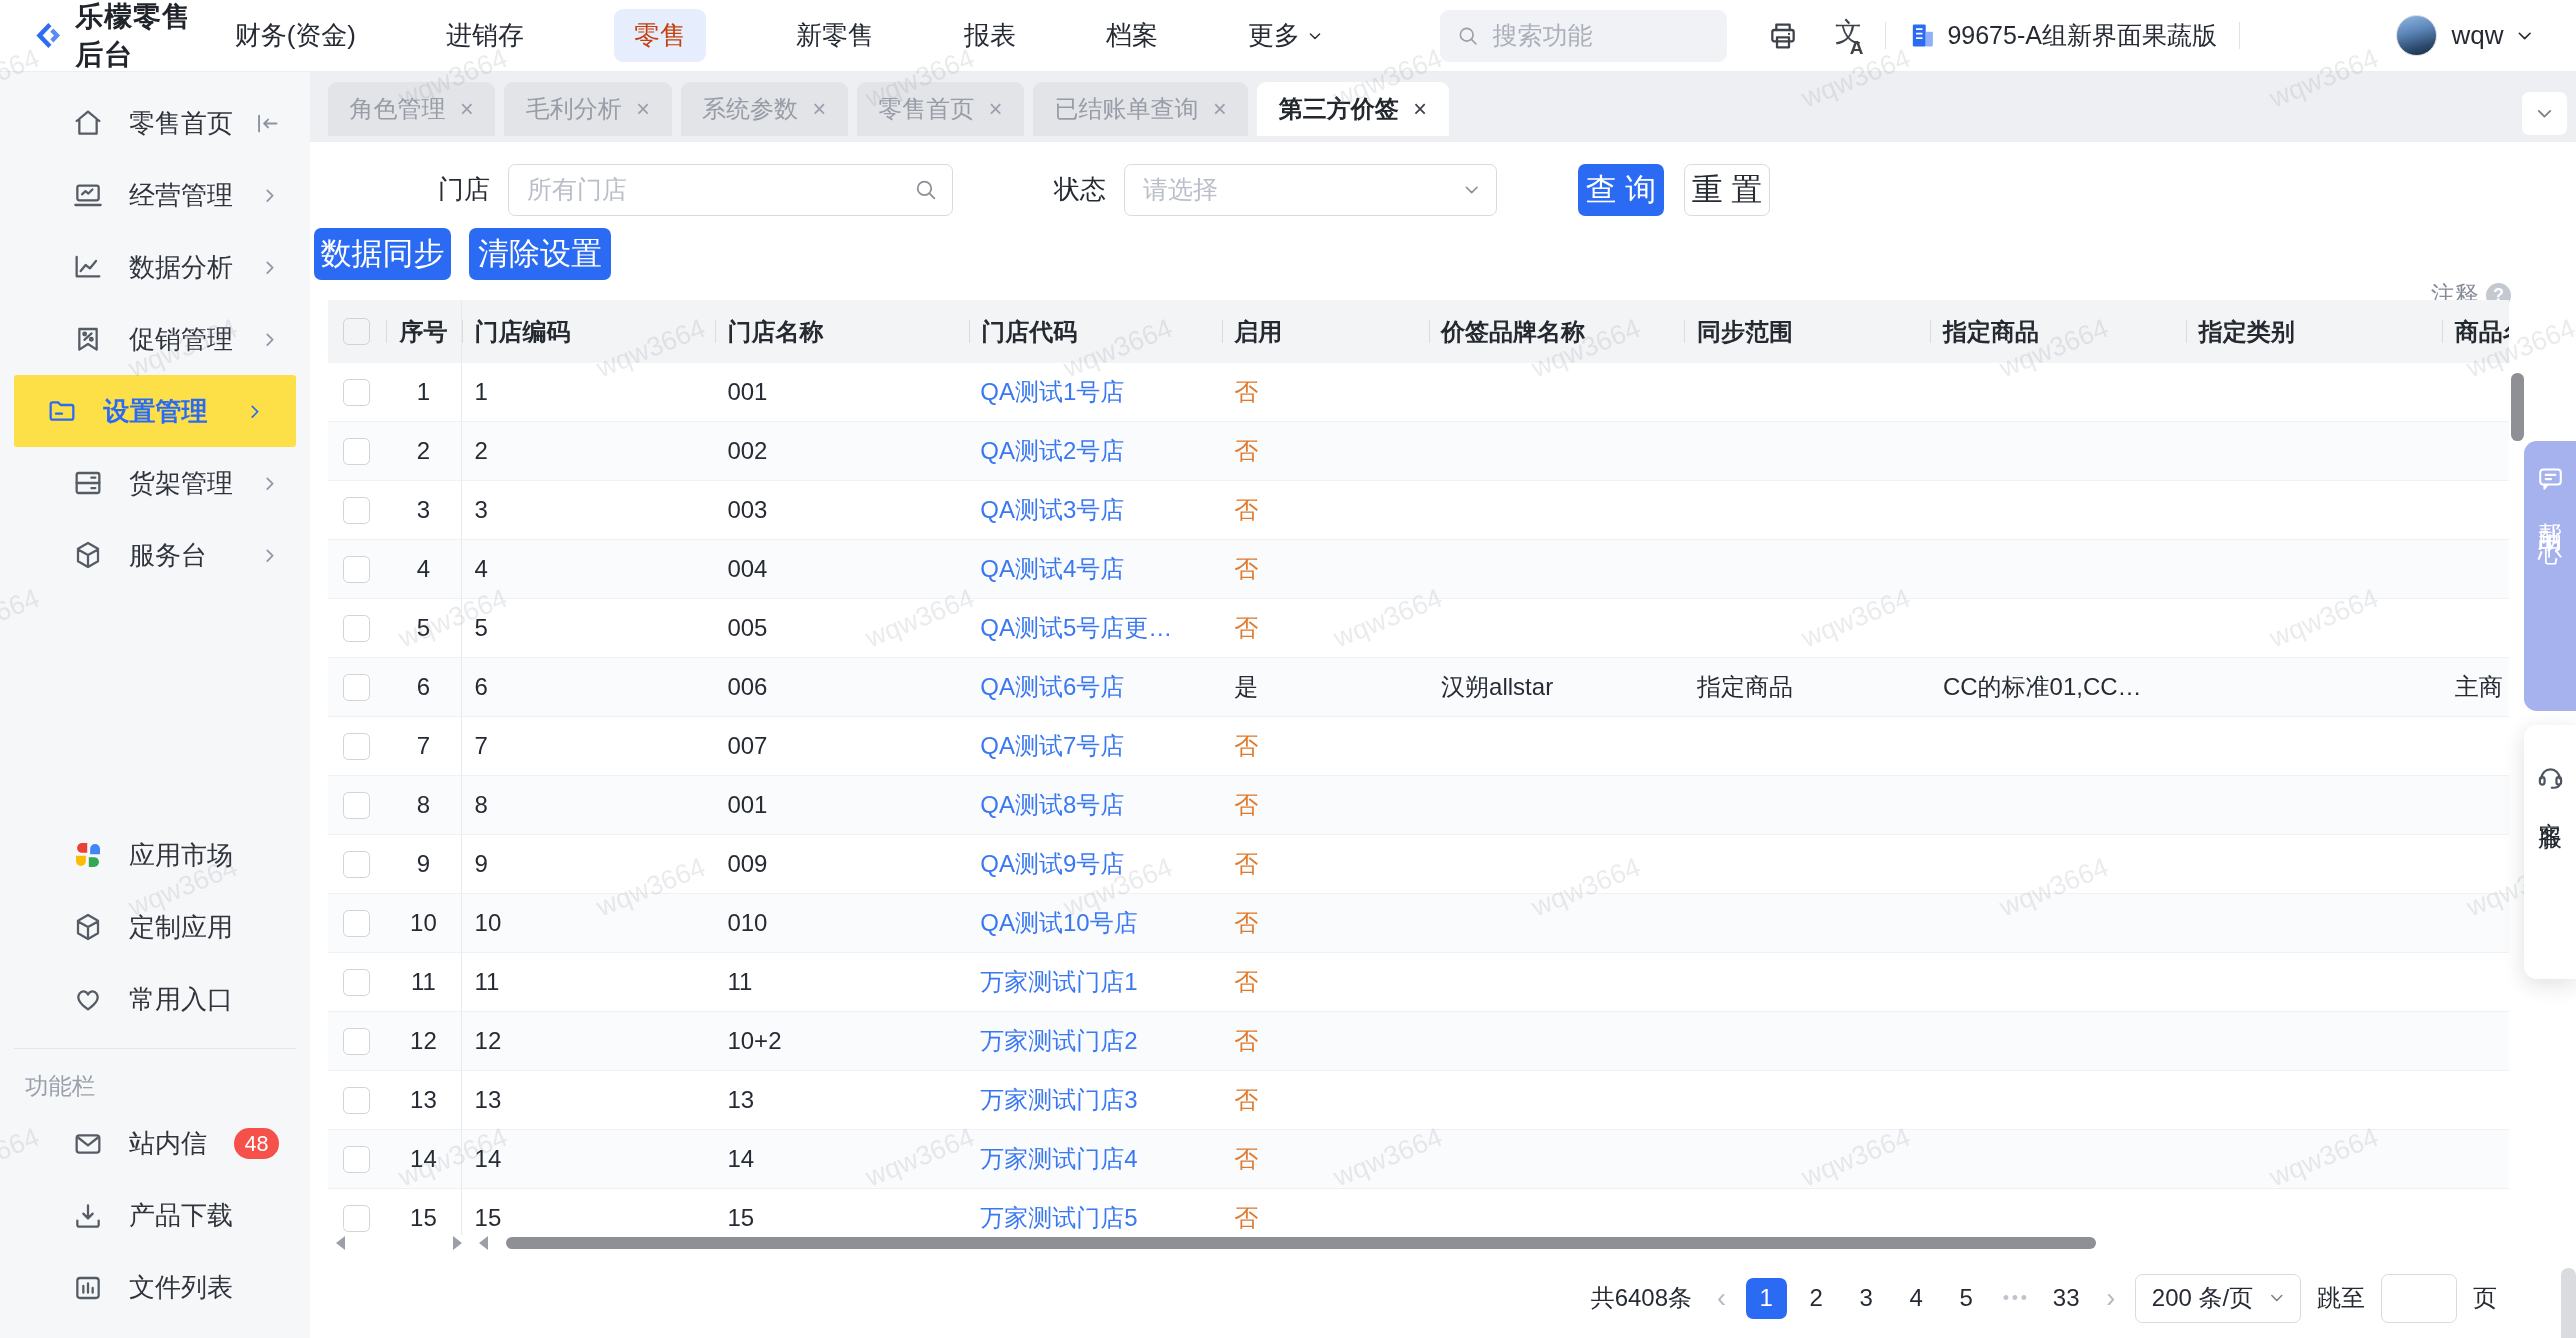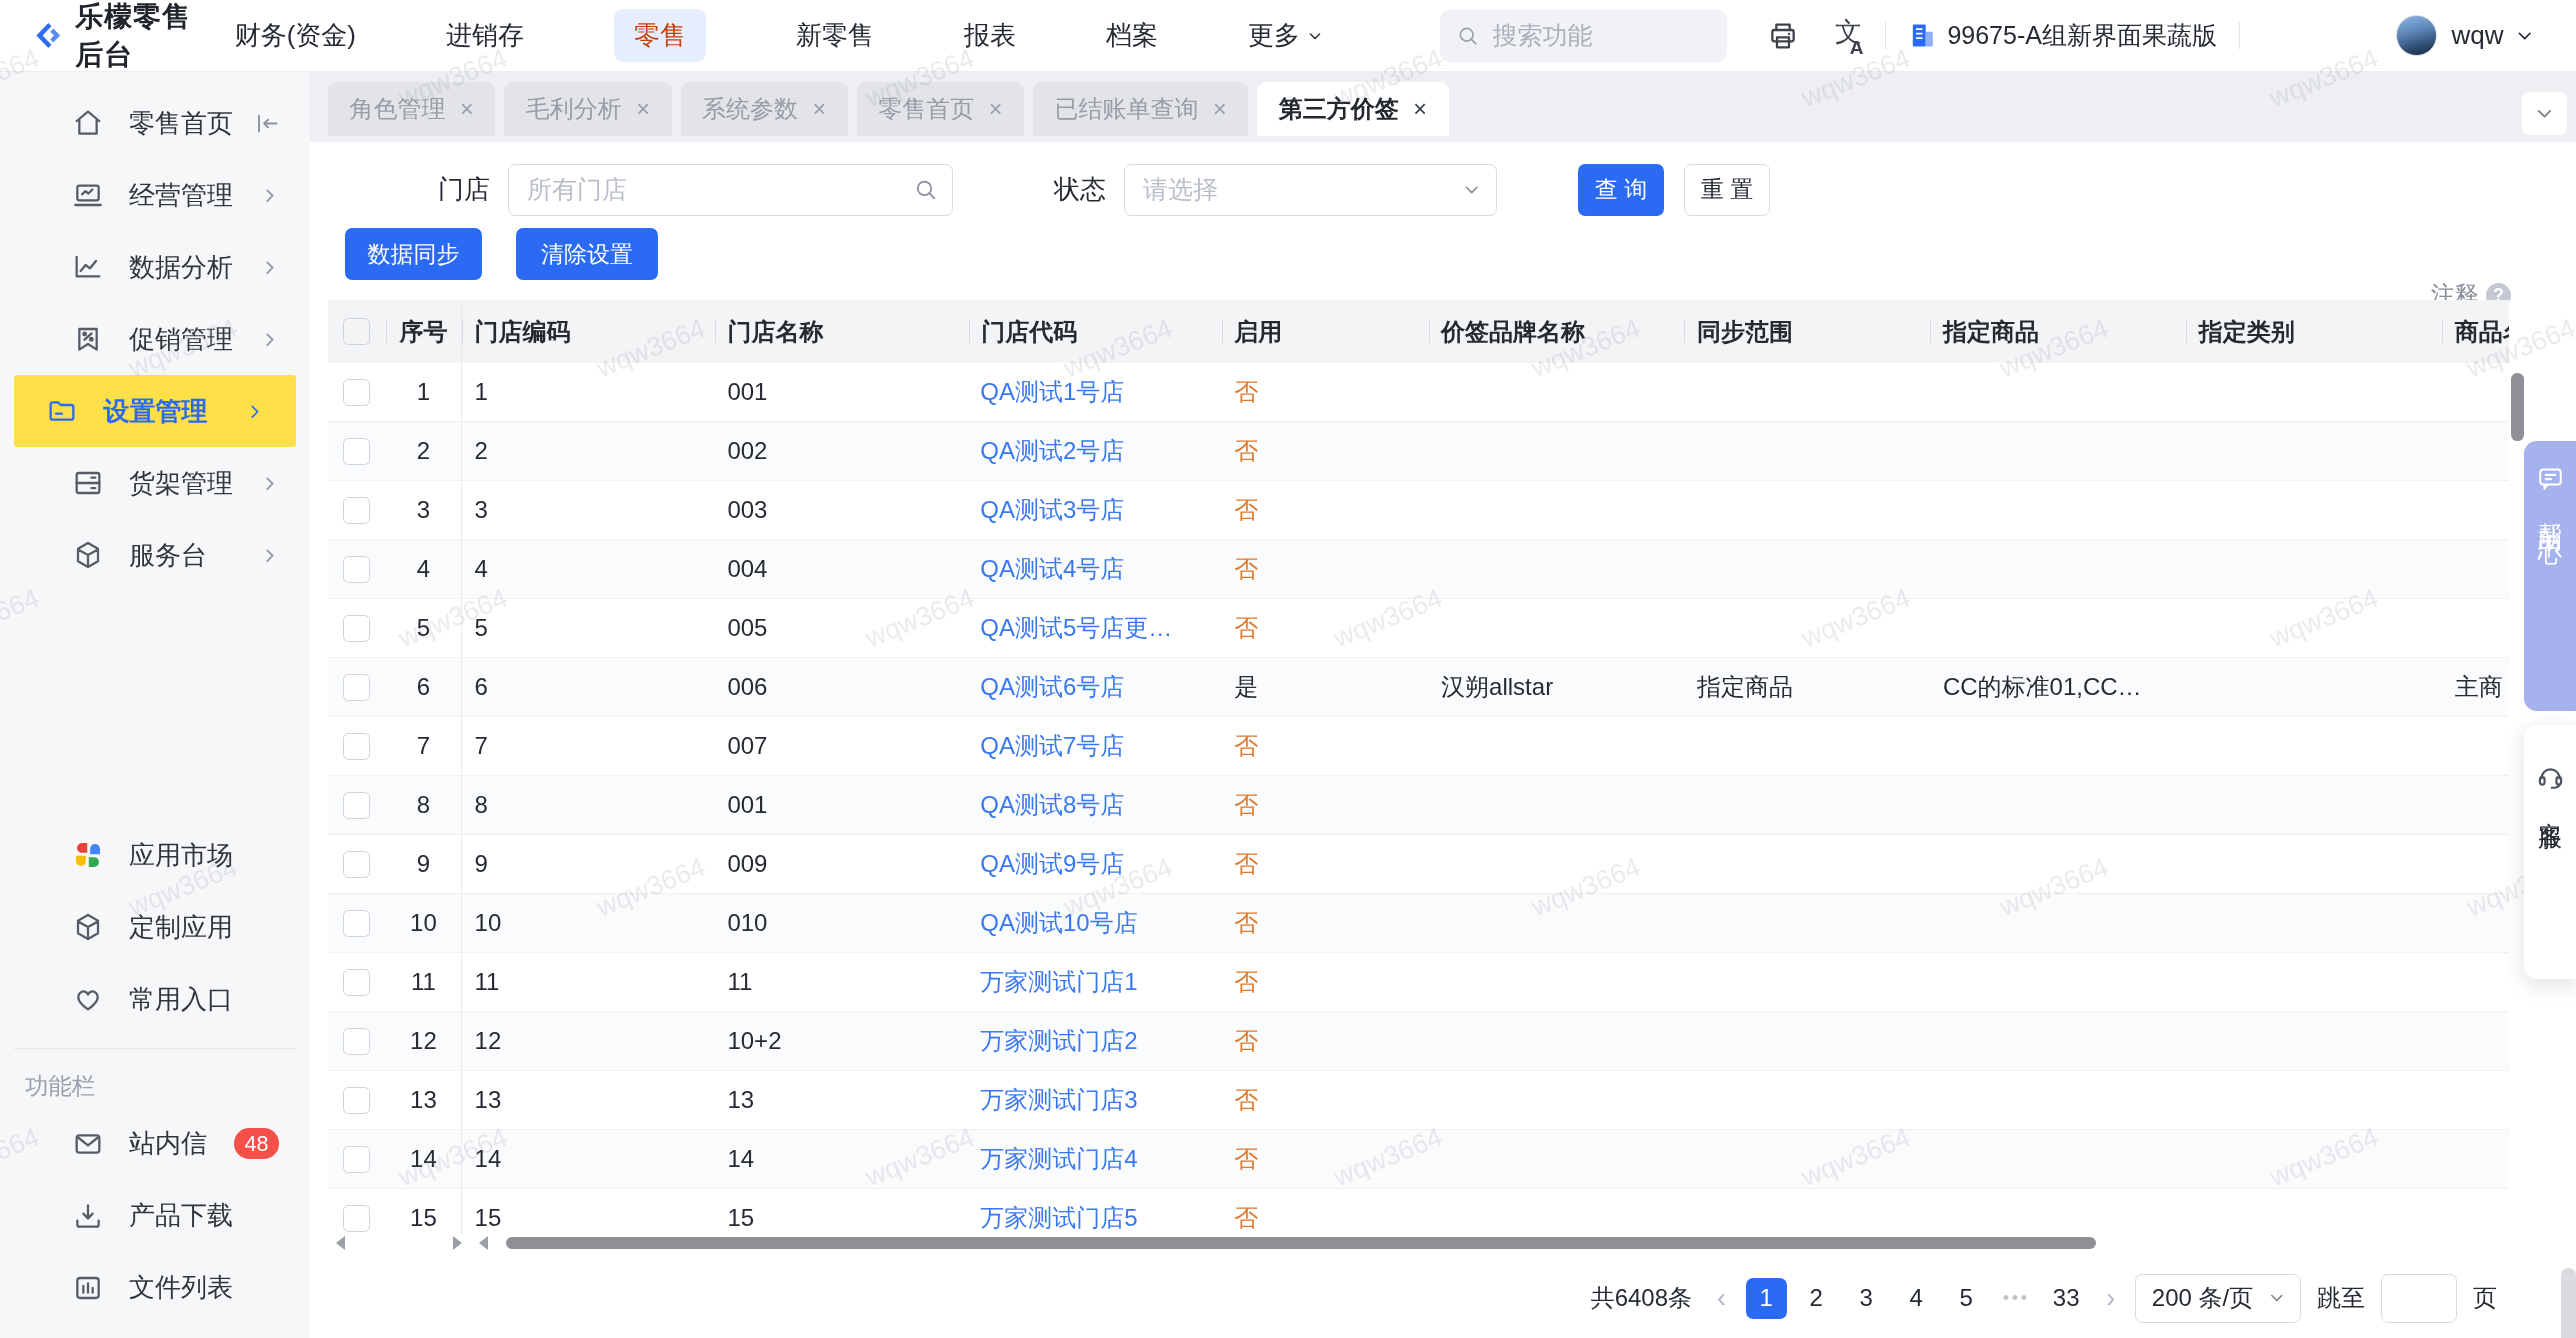--- a/index.html
+++ b/index.html
@@ -71,26 +71,26 @@
   .f-label { font-size:26px; color:#262b33; margin-right:18px; white-space:nowrap; }
   .f-input { width:445px; height:52px; border:0.9px solid #d8dade; border-radius:7.2px; display:flex; align-items:center;
     padding:0 14.4px 0 18px; background:#fff; }
   .f-input .ph { font-size:25px; color:#b9bec8; flex:1; }
   .f-input .sic2 { color:#8a8f99; }
   .f-gap1 { width:101px; }
   .f-select { width:373px; height:52px; border:0.9px solid #d8dade; border-radius:7.2px; display:flex; align-items:center;
     padding:0 12.6px 0 18px; background:#fff; }
   .f-select .ph { font-size:25px; color:#b9bec8; flex:1; }
   .btn { height:52px; border-radius:7.2px; display:flex; align-items:center; justify-content:center;
-    font-size:23px; cursor:pointer; white-space:nowrap; }
+    font-size:31px; cursor:pointer; white-space:nowrap; }
   .btn-primary { background:#2b6bf3; color:#fff; }
   .btn-plain { background:#fff; color:#262b33; border:0.9px solid #d8dade; }
   .q-btn { width:86px; margin-left:81px; }
   .r-btn { width:86px; margin-left:20px; }
-  .action-row { position:absolute; left:35px; top:86px; display:flex; gap:34px; }
+  .action-row { position:absolute; left:4px; top:86px; display:flex; gap:18px; }
   .sync-btn { width:137px; } .clear-btn { width:142px; }
   .note { position:absolute; top:97px; right:65px; display:flex; align-items:center; gap:7.2px; color:#868c98; font-size:24px;margin-top:40px; }
   .q-circle { width:25px; height:25px; border-radius:50%; background:#c4c8d0; color:#fff; font-size:18px; font-weight:bold;
     display:flex; align-items:center; justify-content:center; }
 
   
   .tablewrap { position:absolute; left:18px; top:158px; width:2181px; height:935px; overflow:hidden; }
   .tr { display:flex; width:2181px; height:59px; align-items:center; border-bottom:0.9px solid #f0f1f4; background:#fff; }
   .tr:nth-child(even) { background:#fafbfc; }
   .thead { display:flex; width:2181px; height:63px; align-items:center; background:#f3f4f6; }

